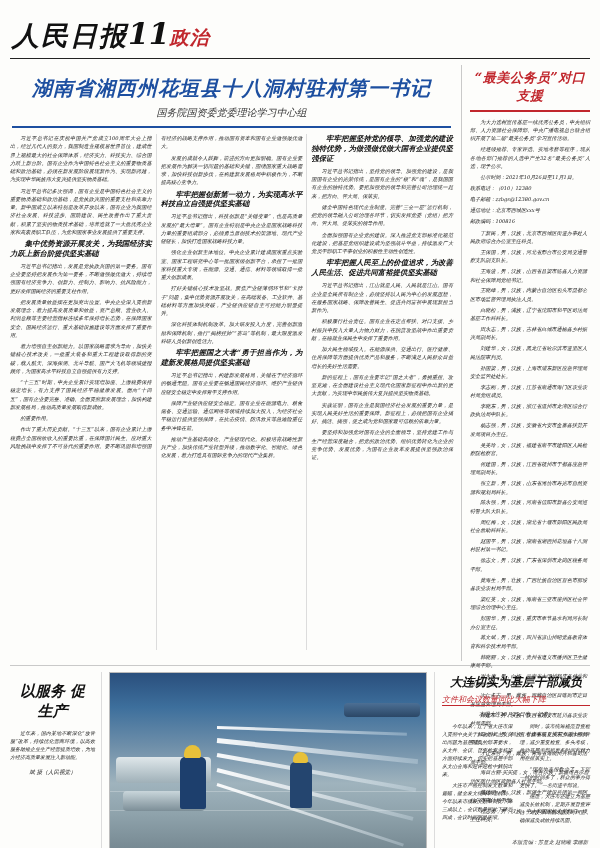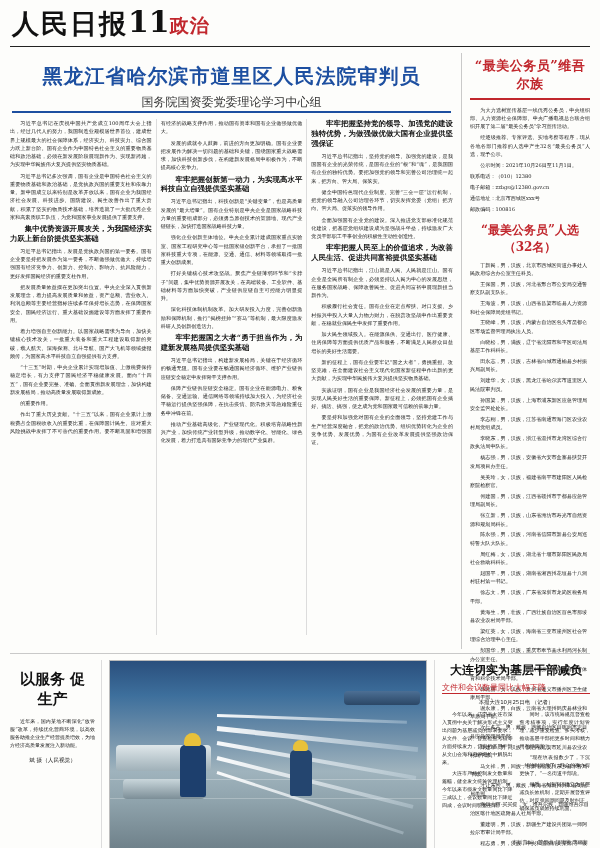--- a/index.html
+++ b/index.html
@@ -1,42 +1,42 @@
 <!DOCTYPE html>
 <html><head>
 <meta charset="utf-8">
 <style>
   html,body{margin:0;padding:0;}
   body{
     width:600px;height:848px;background:#fdfdfb;
     font-family:"DejaVu Sans","Liberation Sans",sans-serif;
     color:#111;overflow:hidden;position:relative;
   }
-  .page{width:600px;height:848px;position:relative;box-sizing:border-box;padding:0 10px;}
+  .page{width:600px;height:848px;position:relative;box-sizing:border-box;padding:12px 10px;font-style:italic;}
 
   
   .masthead{height:46px;display:flex;align-items:center;position:relative;border-bottom:1px solid #222;}
   .logo{font-family:"DejaVu Serif","Liberation Serif",serif;font-weight:bold;font-size:27px;letter-spacing:2px;color:#111;line-height:1;padding-left:2px;}
   .masthead-center{flex:1;text-align:right;padding-right:14px;font-size:10px;color:#333;}
   .masthead-right{display:flex;align-items:baseline;padding-right:2px;}
   .pagenum{font-family:"DejaVu Serif","Liberation Serif",serif;font-size:30px;font-weight:bold;line-height:1;}
   .section{font-family:"DejaVu Serif","Liberation Serif",serif;font-size:19px;font-weight:bold;color:#c1272d;letter-spacing:1px;}
 
   
   .body-wrap{display:flex;height:596px;margin-top:6px;}
   .left-zone{width:452px;border-right:1px solid #c9c9c9;padding-right:8px;box-sizing:border-box;position:relative;}
   .right-zone{width:128px;padding-left:8px;box-sizing:border-box;}
 
   
   .headline{
     font-family:"DejaVu Serif","Liberation Serif",serif;
     font-size:20px;font-weight:bold;color:#1d4fa0;text-align:center;
     letter-spacing:1px;padding:10px 0 4px;
   }
-  .byline{text-align:center;font-size:12px;color:#333;}
+  .byline{text-align:center;font-size:10px;color:#333;margin-bottom:6px;}
   .rule-blue{height:2px;background:#1d4fa0;margin:0 2px 6px;}
 
   .cols{column-count:3;column-gap:9px;column-rule:1px solid #dcdcdc;
         font-family:"DejaVu Serif","Liberation Serif",serif;
         font-size:5.1px;line-height:1.62;text-align:justify;color:#1b1b1b;height:516px;}
   .cols p{margin:0 0 3px;text-indent:2em;}
   .sub{font-weight:bold;font-size:7.4px;line-height:1.35;text-indent:0;margin:7px 0 4px;color:#111;
        font-family:"DejaVu Serif","Liberation Serif",serif;}
 
   
@@ -94,21 +94,21 @@
     <div class="logo">人民日报</div>
     <div class="masthead-right">
       <span class="pagenum">11</span>
       <span class="section">政治</span>
     </div>
   </div>
 
   <div class="body-wrap">
 
     <div class="left-zone">
-      <div class="headline">黑龙江省哈尔滨市道里区人民法院审判员</div>
+      <div class="headline">湖南省湘西州花垣县十八洞村驻村第一书记</div>
       <div class="byline">国务院国资委党委理论学习中心组</div>
       <div class="rule-blue"></div>
 
       <div class="cols">
 
         <p>习近平总书记在庆祝中国共产党成立100周年大会上指出，经过几代人的努力，我国制造业规模居世界首位，建成世界上规模最大的社会保障体系，经济实力、科技实力、综合国力跃上新台阶。国有企业作为中国特色社会主义的重要物质基础和政治基础，必须在新发展阶段展现新作为、实现新跨越，为实现中华民族伟大复兴提供坚实物质基础。</p>
         <p>习近平总书记多次强调，国有企业是中国特色社会主义的重要物质基础和政治基础，是党执政兴国的重要支柱和依靠力量。新中国成立以来特别是改革开放以来，国有企业为我国经济社会发展、科技进步、国防建设、民生改善作出了重大贡献，积累了坚实的物质技术基础，培养造就了一大批优秀企业家和高素质职工队伍，为党和国家事业发展提供了重要支撑。</p>
         <p class="sub">集中优势资源开展攻关，为我国经济实力跃上新台阶提供坚实基础</p>
         <p>习近平总书记指出，发展是党执政兴国的第一要务。国有企业要坚持把发展作为第一要务，不断做强做优做大，持续增强国有经济竞争力、创新力、控制力、影响力、抗风险能力，更好发挥国民经济的重要支柱作用。</p>
         <p>把发展质量效益摆在更加突出位置。中央企业深入贯彻新发展理念，着力提高发展质量和效益，资产总额、营业收入、利润总额等主要经营指标连续多年保持增长态势，在保障国家安全、国民经济运行、重大基础设施建设等方面发挥了重要作用。</p>
@@ -136,32 +136,31 @@
         <p>习近平总书记指出，江山就是人民、人民就是江山。国有企业是全民所有制企业，必须坚持以人民为中心的发展思想，在服务国家战略、保障改善民生、促进共同富裕中展现新担当新作为。</p>
         <p>积极履行社会责任。国有企业在定点帮扶、对口支援、乡村振兴中投入大量人力物力财力，在脱贫攻坚战中作出重要贡献，在稳就业保民生中发挥了重要作用。</p>
         <p>加大民生领域投入。在能源保供、交通出行、医疗健康、住房保障等方面提供优质产品和服务，不断满足人民群众日益增长的美好生活需要。</p>
         <p>新的征程上，国有企业要牢记“国之大者”，勇挑重担、攻坚克难，在全面建设社会主义现代化国家新征程中作出新的更大贡献，为实现中华民族伟大复兴提供坚实物质基础。</p>
         <p>实践证明，国有企业是我国经济社会发展的重要力量，是实现人民美好生活的重要保障。新征程上，必须把国有企业搞好、搞活、搞强，使之成为党和国家最可信赖的依靠力量。</p>
         <p>要坚持和加强党对国有企业的全面领导，坚持党建工作与生产经营深度融合，把党的政治优势、组织优势转化为企业的竞争优势、发展优势，为国有企业改革发展提供坚强政治保证。</p>
       </div>
     </div>
 
     <div class="right-zone">
-      <div class="rail-title">“最美公务员”维吾尔族</div>
+      <div class="rail-title">“最美公务员”对口支援</div>
       <div class="rail-rule"></div>
       <div class="rail-text">
         <p>为大力选树宣传基层一线优秀公务员，中央组织部、人力资源社会保障部、中央广播电视总台联合组织开展了第二届“最美公务员”学习宣传活动。</p>
         <p>经逐级推荐、专家评选、实地考察等程序，现从各地各部门推荐的人选中产生32名“最美公务员”人选，现予公示。</p>
         <p>公示时间：2021年10月26日至11月1日。</p>
         <p class="noind">联系电话：（010）12380</p>
         <p class="noind">电子邮箱：zzbgs@12380.gov.cn</p>
         <p class="noind">通信地址：北京市西城区xxx号</p>
         <p class="noind">邮政编码：100816</p>
       </div>
-      <div class="rail-sub">“最美公务员”人选（32名）</div>
       <div class="rail-list">
         <div>丁新民，男，汉族，北京市西城区街道办事处人民政府综合办公室主任科员。</div>
         <div>王保国，男，汉族，河北省邢台市公安局交通警察支队副支队长。</div>
         <div>王海波，男，汉族，山西省吕梁市临县人力资源和社会保障局党组书记。</div>
         <div>王晓峰，男，汉族，内蒙古自治区包头市昆都仑区市场监督管理局执法人员。</div>
         <div>白晓松，男，满族，辽宁省沈阳市和平区司法局基层工作科科长。</div>
         <div>田永志，男，汉族，吉林省白城市通榆县乡村振兴局副局长。</div>
         <div>刘建华，女，汉族，黑龙江省哈尔滨市道里区人民法院审判员。</div>
         <div>孙国梁，男，汉族，上海市浦东新区应急管理局安全监管处处长。</div>
         <div>李志刚，男，汉族，江苏省南通市海门区农业农村局党组成员。</div>

